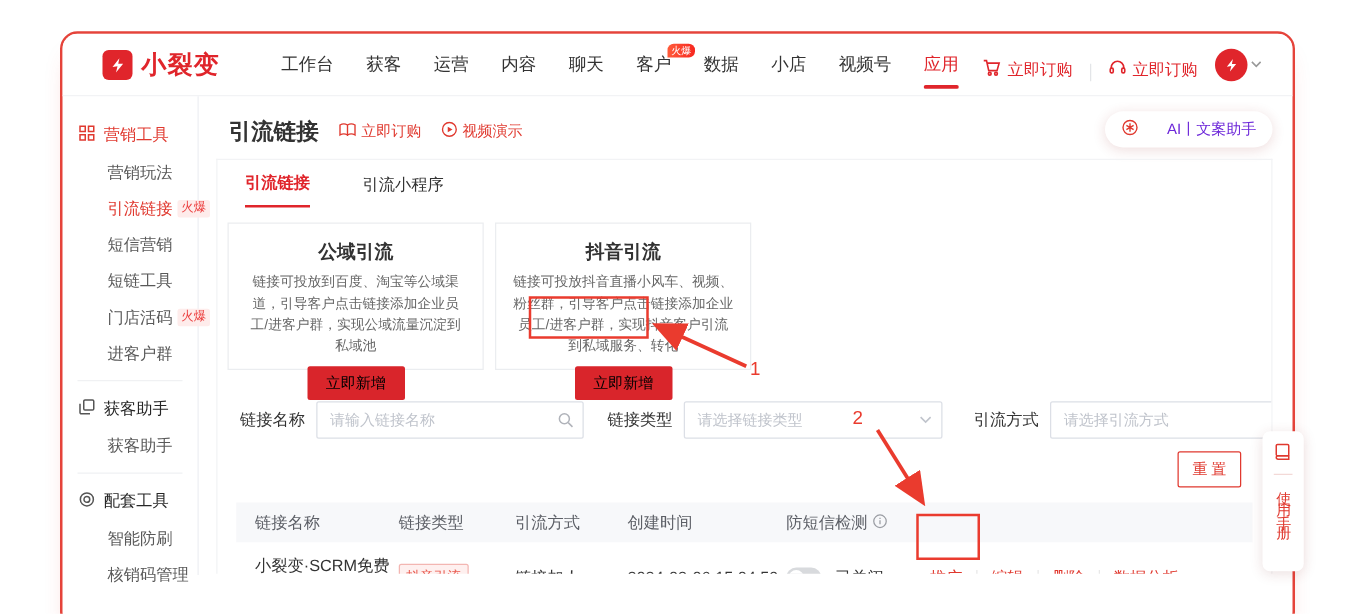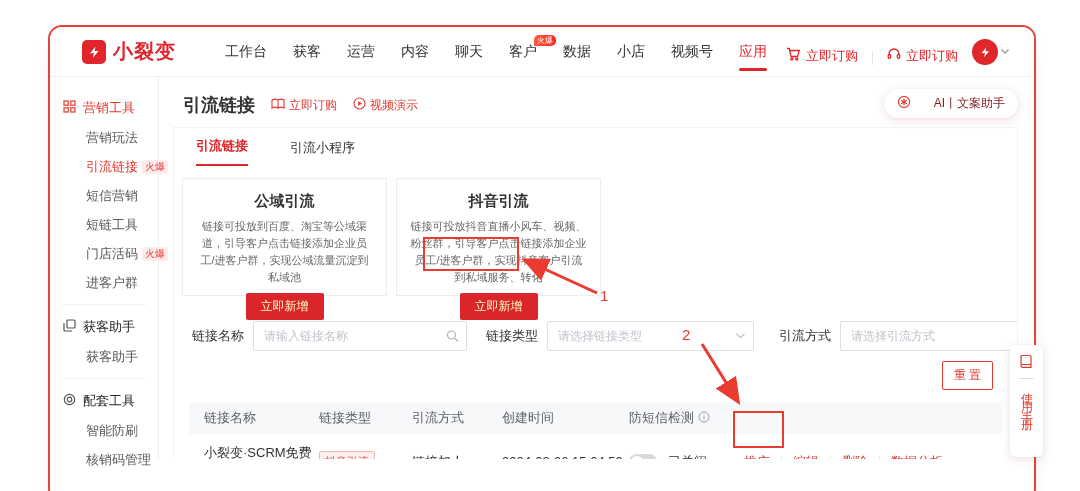--- a/index.html
+++ b/index.html
@@ -36,34 +36,34 @@
   .sb-item.active { color:#e0392f; }
   .hot-badge { background:#feeceb; color:#ec4141; font-size:10px; line-height:14px; padding:0 3px; border-radius:2px; }
   .sb-divider { border-top:1px solid #f0f1f3; margin:7px 12px 7px 12px; }
 
   
   .main { flex:1; padding:14px 16px 0 14px; position:relative; min-width:0; }
   .page-header { display:flex; align-items:center; padding-left:10px; height:28px; }
   .page-title { font-size:18px; font-weight:bold; color:#333; }
   .ph-link { display:flex; align-items:center; gap:4px; color:#e0392f; font-size:12px; margin-left:16px; cursor:pointer; }
   .ai-pill { position:absolute; right:16px; top:12px; display:flex; align-items:center; gap:23px;
-    background:#fff; border-radius:999px; padding:6px 13px; color:#7f1d1d; font-size:12px;
+    background:#fff; border-radius:999px; padding:6px 13px; color:#6d28d9; font-size:12px;
     box-shadow:0 2px 10px rgba(150,40,40,.16); cursor:pointer;text-align:right; }
 
   .panel { margin-top:8px; border:1px solid #f2f3f5; border-bottom:none; height:332px; overflow:hidden; position:relative; }
   .tabs { display:flex; align-items:flex-end; padding:12px 0 0 22px; height:38px; }
   .tab { font-size:13px; padding-bottom:9px; cursor:pointer; color:#333; }
   .tab.active { color:#e0252b; font-weight:bold; border-bottom:2px solid #e0252b; }
   .tab + .tab { margin-left:42px; }
 
   .cards { display:flex; gap:9px; padding:12px 0 0 8px; }
   .promo-card { width:205px; height:118px; border:1px solid #ebedf0; text-align:center; padding:13px 12px 0; background:#fff; }
   .promo-title { font-size:15px; font-weight:bold; color:#333; }
   .promo-desc { font-size:11px; color:#666; line-height:17px; margin-top:7px; }
-  .promo-btn { display:inline-block; margin-top:7px; background:#d9252b; color:#fef9c3; font-size:12px; padding:5px 15px; border-radius:2px; border:none; cursor:pointer; }
+  .promo-btn { display:inline-block; margin-top:7px; background:#d9252b; color:#000000; font-size:12px; padding:5px 15px; border-radius:2px; border:none; cursor:pointer; }
 
   .filters { display:flex; align-items:center; padding:25px 0 0 18px; }
   .f-label { font-size:13px; color:#333; margin-right:9px; white-space:nowrap; }
   .f-input-wrap { position:relative; }
   .f-input { height:30px; border:1px solid #dcdfe6; border-radius:2px; font-size:12px; color:#333; padding:0 26px 0 10px; outline:none; font-family:inherit; }
   .f-input::placeholder { color:#c0c4cc; }
   .f-icon-right { position:absolute; right:8px; top:50%; transform:translateY(-50%); display:flex; }
   .w1 { width:214px; } .w2 { width:207px; } .w3 { width:200px; }
   .gap2 { margin-left:19px; } .gap3 { margin-left:25px; }
 

